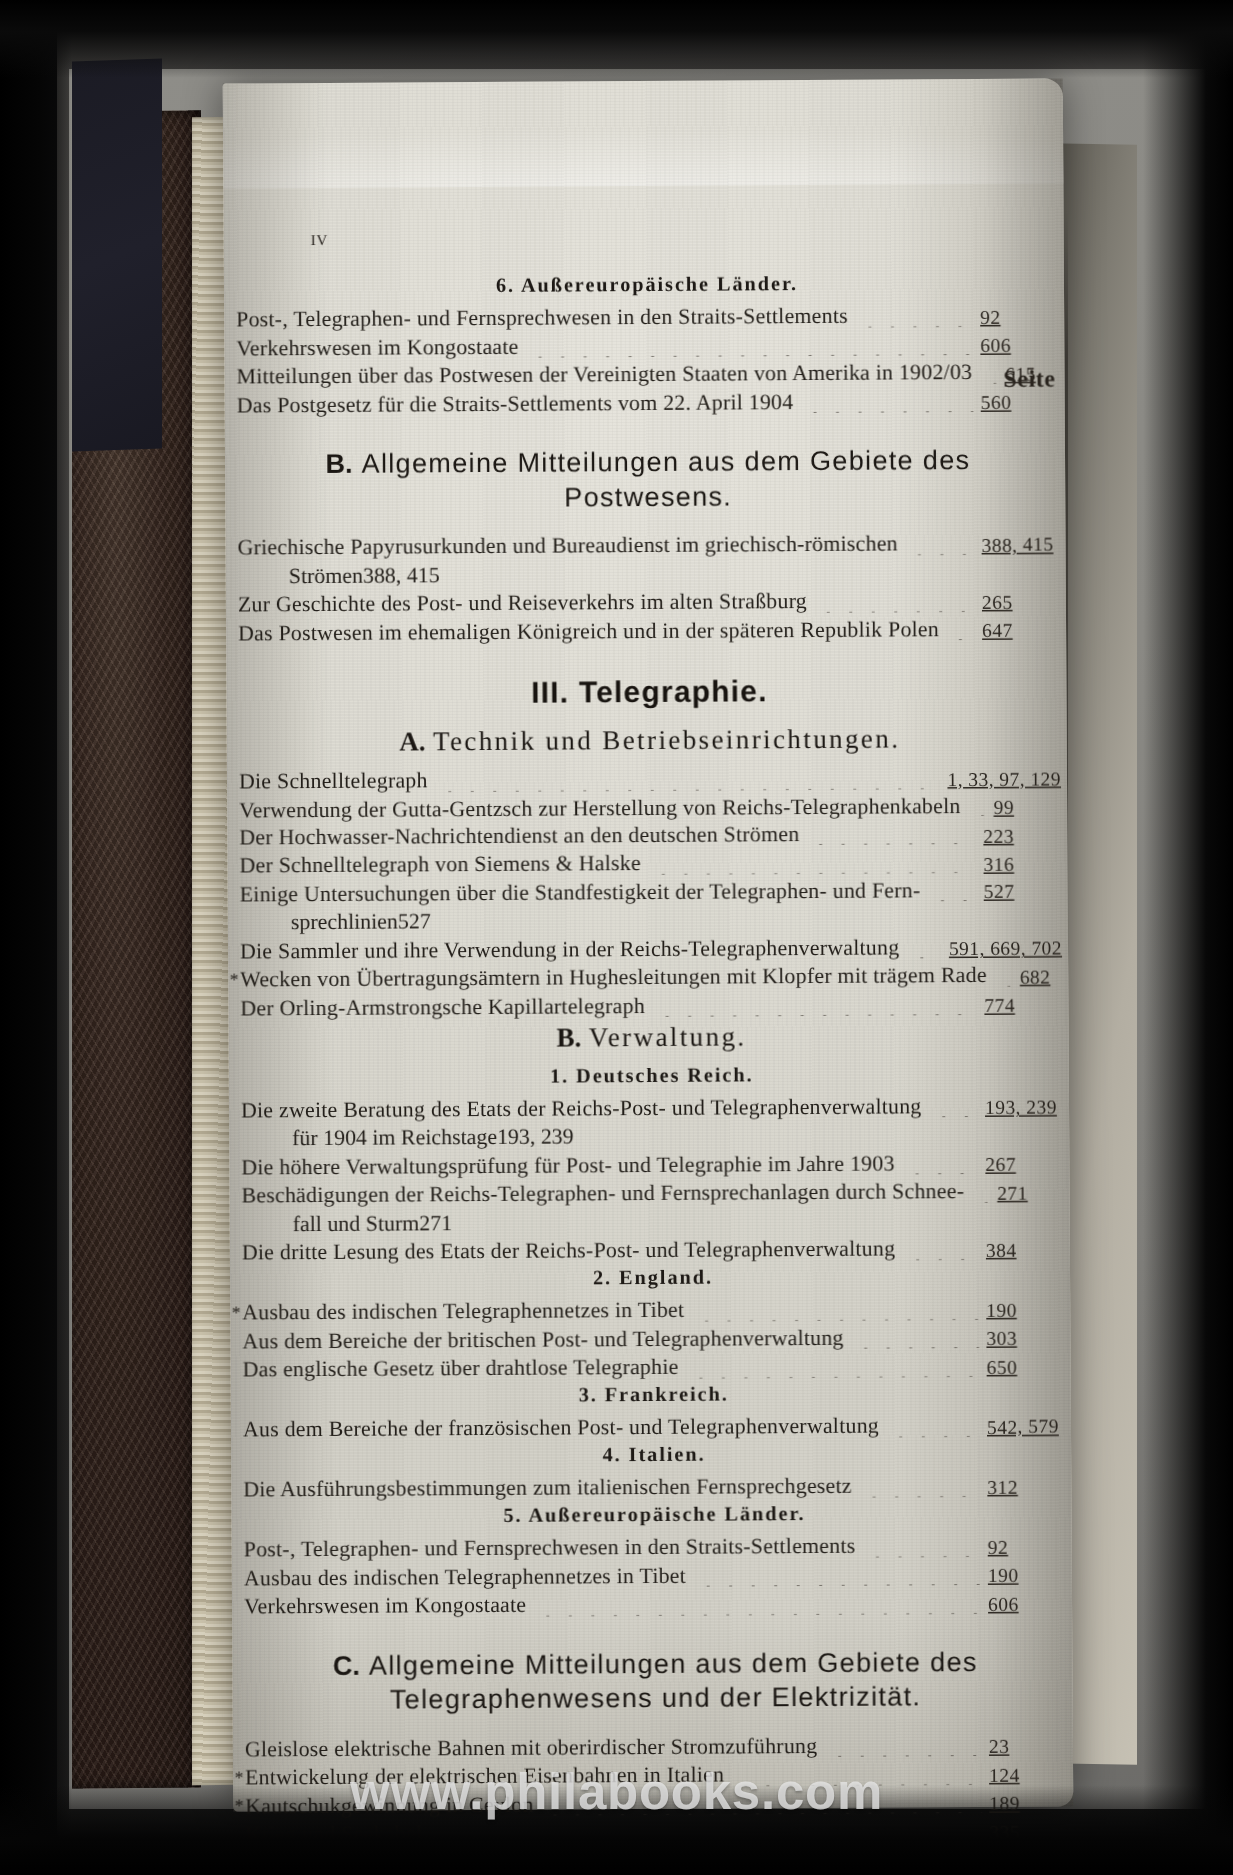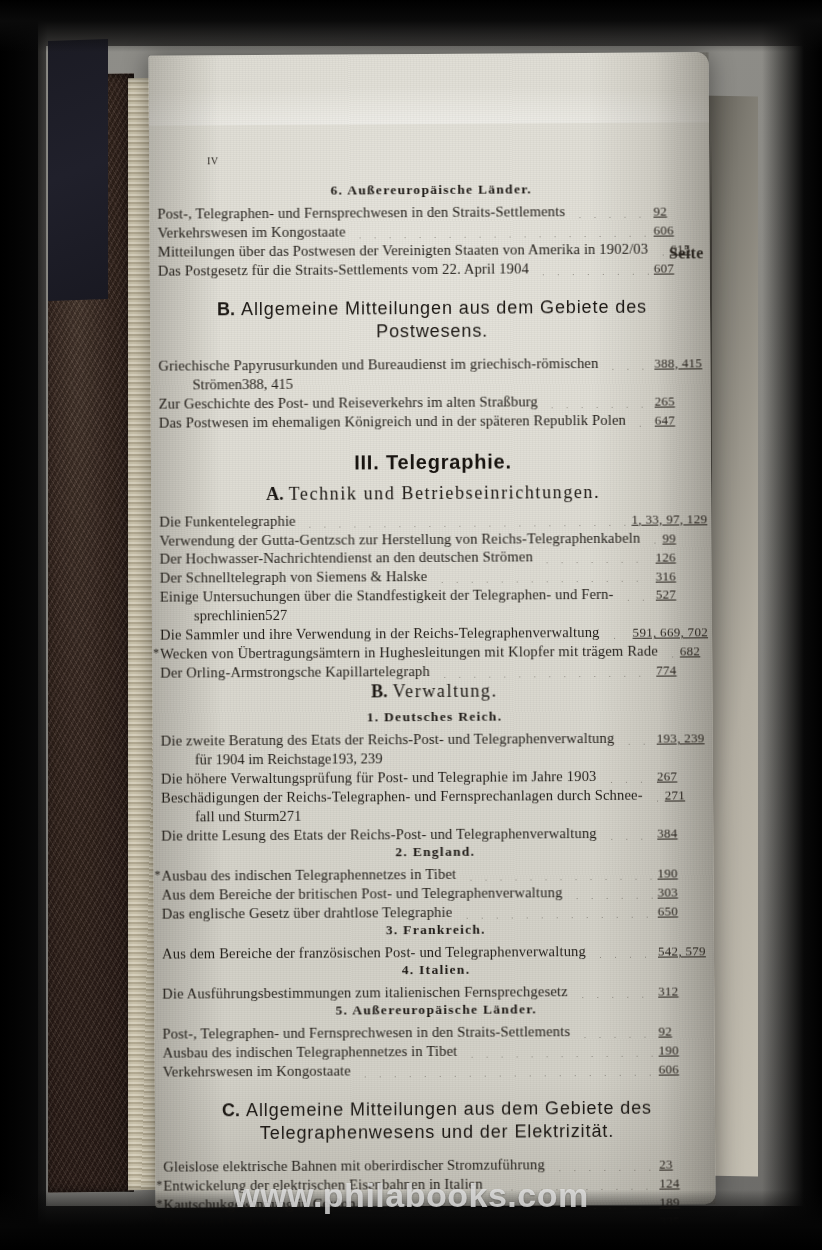--- a/index.html
+++ b/index.html
@@ -350,21 +350,21 @@
               <span class="pg">606</span>
             </div>
             <div class="row">
               <span class="title">Mitteilungen über das Postwesen der Vereinigten Staaten von Amerika in 1902/03</span>
               <span class="dots"></span>
               <span class="pg">615</span>
             </div>
             <div class="row">
               <span class="title">Das Postgesetz für die Straits-Settlements vom 22. April 1904</span>
               <span class="dots"></span>
-              <span class="pg">607</span>
+              <span class="pg">560</span>
             </div>
             <div class="h-block"><span class="lt">B.</span><span>Allgemeine Mitteilungen aus dem Gebiete des</span><span class="l2">Postwesens.</span></div>
             <div class="row">
               <span class="title">Griechische Papyrusurkunden und Bureaudienst im griechisch-römischen</span>
               <span class="dots"></span>
               <span class="pg">388, 415</span>
             </div>
             <div class="cont">
               <span class="title">Strömen</span>
               <span class="dots"></span>
@@ -376,33 +376,33 @@
               <span class="pg">265</span>
             </div>
             <div class="row">
               <span class="title">Das Postwesen im ehemaligen Königreich und in der späteren Republik Polen</span>
               <span class="dots"></span>
               <span class="pg">647</span>
             </div>
             <div class="h-major">III. Telegraphie.</div>
             <div class="h-letter"><span class="lt">A.</span><span>Technik und Betriebseinrichtungen.</span></div>
             <div class="row">
-              <span class="title">Die Funkentelegraphie</span>
+              <span class="title">Die Schnelltelegraph</span>
               <span class="dots"></span>
               <span class="pg">1, 33, 97, 129</span>
             </div>
             <div class="row">
               <span class="title">Verwendung der Gutta-Gentzsch zur Herstellung von Reichs-Telegraphenkabeln</span>
               <span class="dots"></span>
               <span class="pg">99</span>
             </div>
             <div class="row">
               <span class="title">Der Hochwasser-Nachrichtendienst an den deutschen Strömen</span>
               <span class="dots"></span>
-              <span class="pg">126</span>
+              <span class="pg">223</span>
             </div>
             <div class="row">
               <span class="title">Der Schnelltelegraph von Siemens &amp; Halske</span>
               <span class="dots"></span>
               <span class="pg">316</span>
             </div>
             <div class="row">
               <span class="title">Einige Untersuchungen über die Standfestigkeit der Telegraphen- und Fern-</span>
               <span class="dots"></span>
               <span class="pg">527</span>

